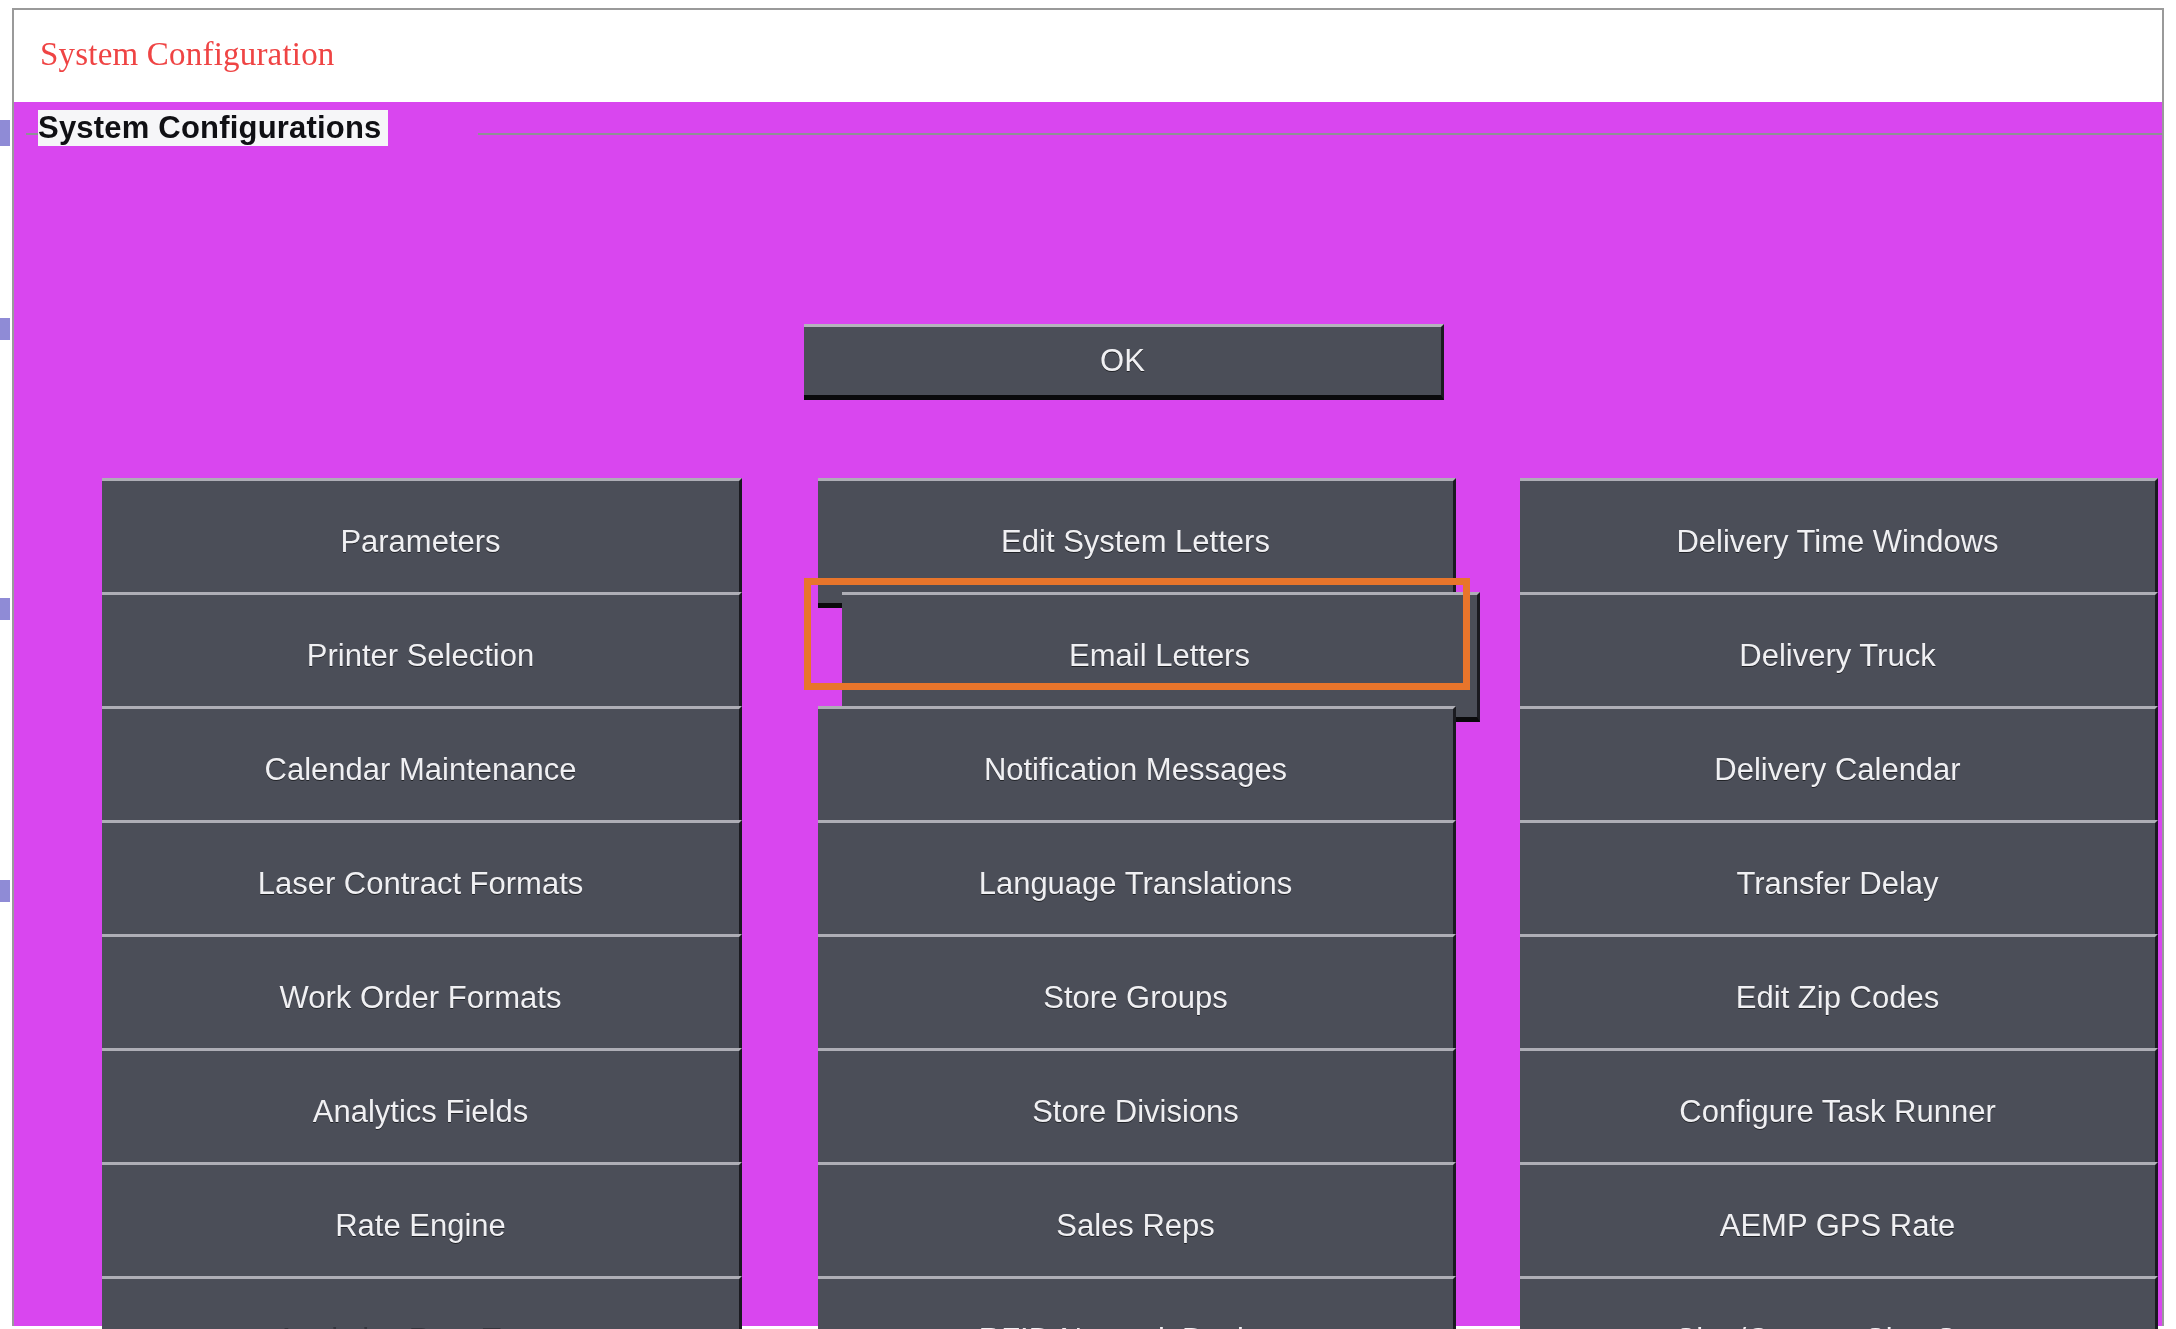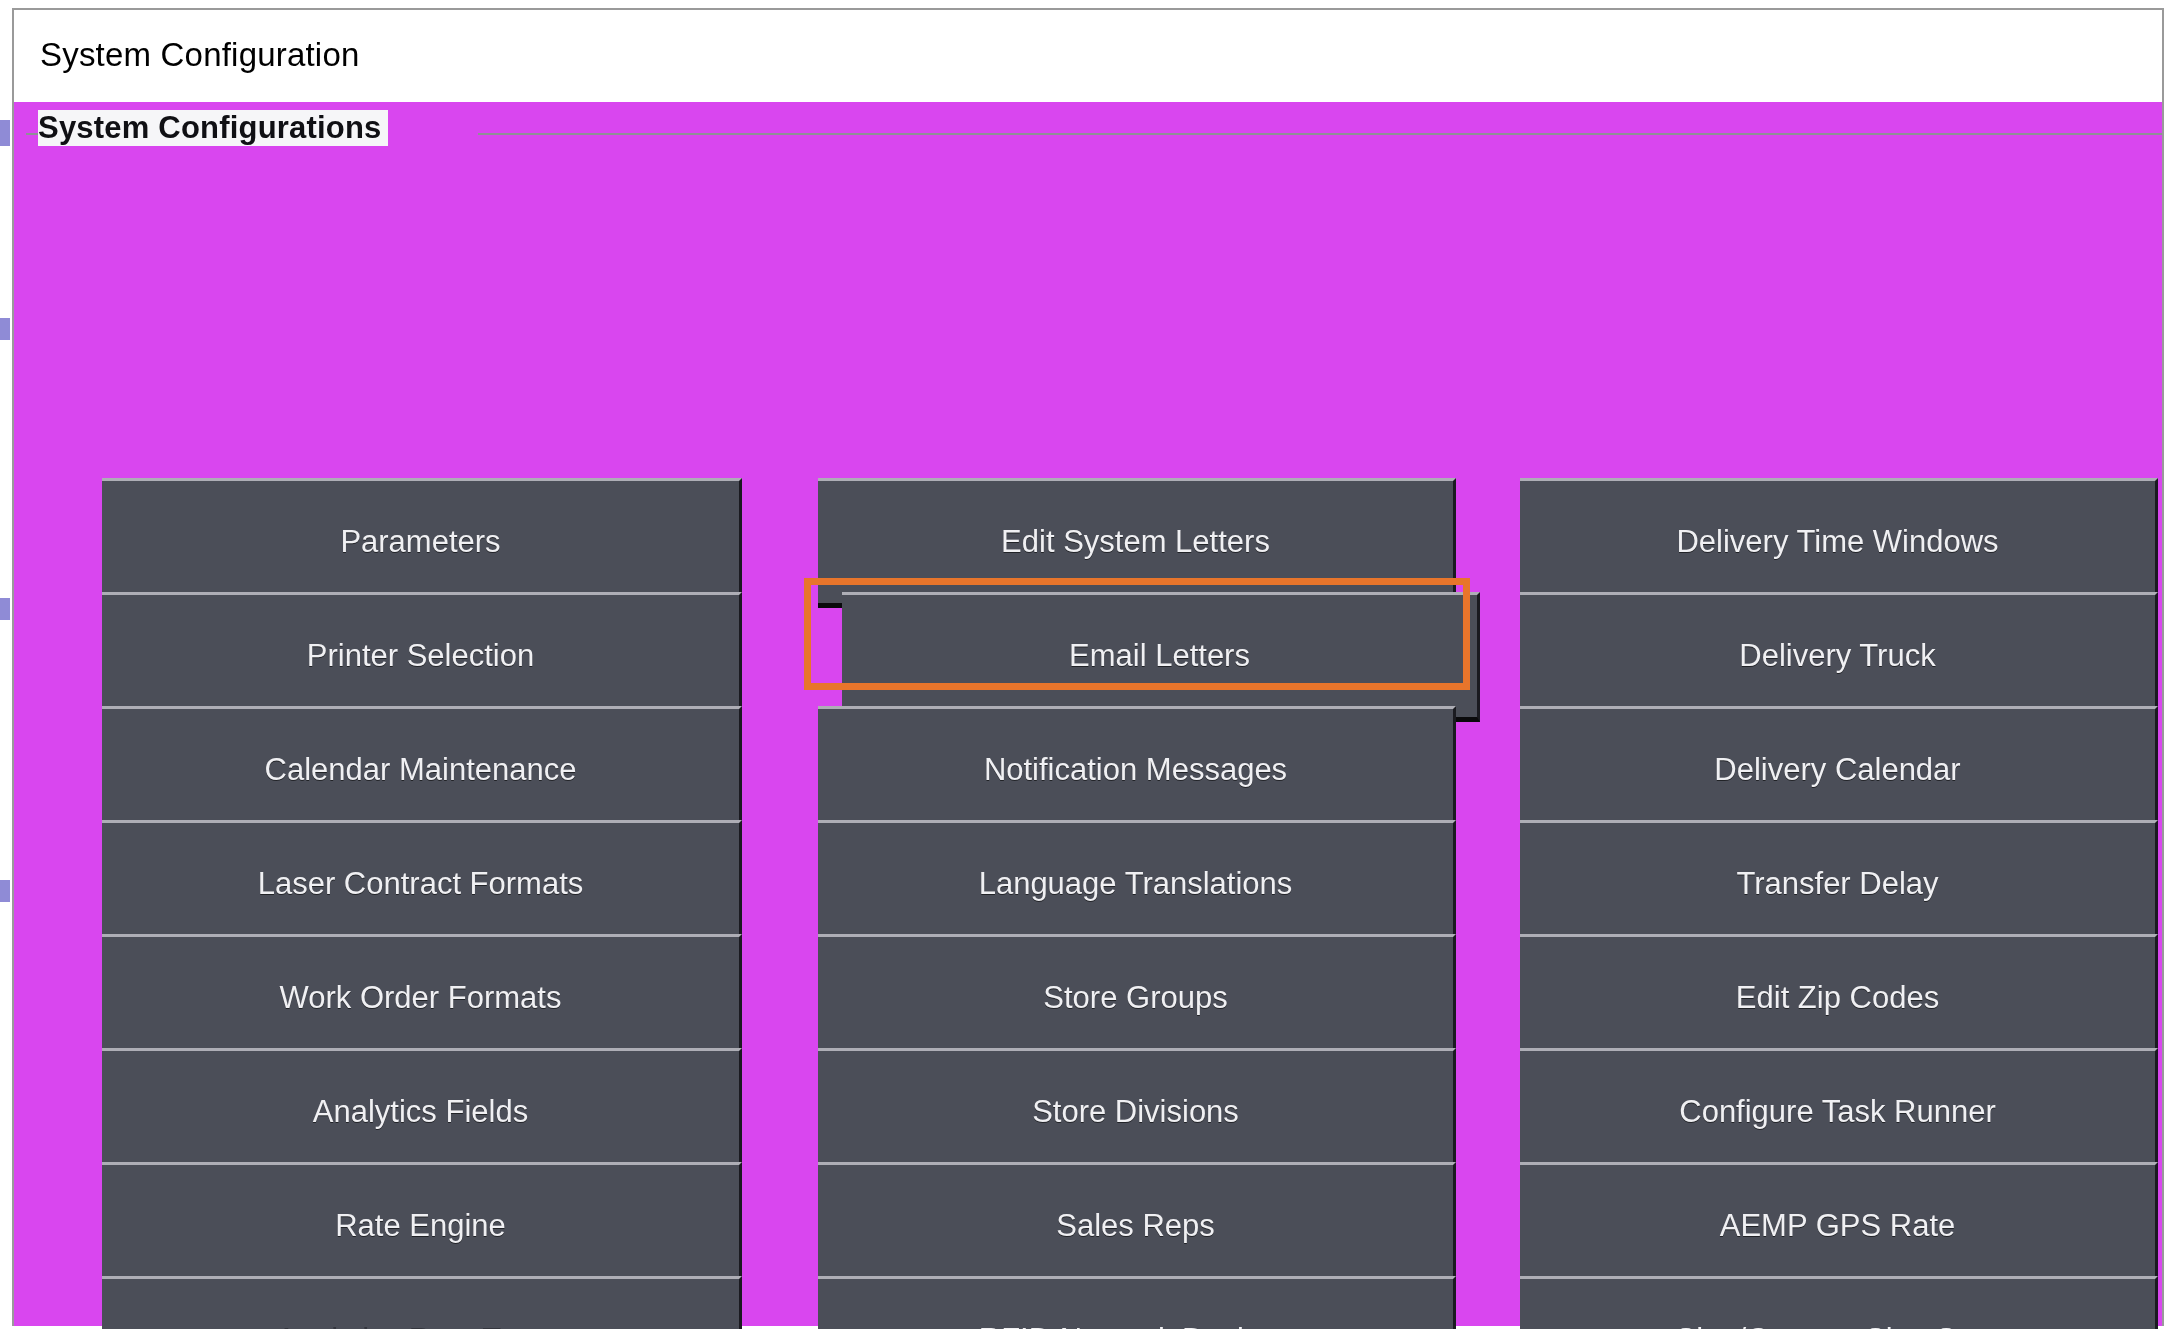--- a/index.html
+++ b/index.html
@@ -49,23 +49,24 @@
     right: 0;
     height: 92px;
     background: #ffffff;
     box-sizing: border-box;
   }
   #window-title {
     position: absolute;
     left: 26px;
     top: 26px;
     font-size: 33px;
-    color: #000000;
+    color: #ef4444;
     letter-spacing: .2px;
     white-space: nowrap;
+    font-family: Liberation Serif, serif;
   }
 
   
   #group-box {
     position: absolute;
     left: 0;
     top: 92px;
     right: 0;
     bottom: 0;
     background: #d946ef;
@@ -179,20 +180,21 @@
 
   <div id="title-bar">
     <div id="window-title">System Configuration</div>
   </div>
 
   <div id="group-box">
     <div id="group-line-left"></div>
     <div id="group-line-right"></div>
     <div id="group-title">System Configurations</div>
 
+    <button class="btn" id="ok-button">OK</button>
 
     <div class="col" id="col-1">
         <button class="btn" style="top: 0px;">Parameters</button>
         <button class="btn" style="top: 114px;">Printer Selection</button>
         <button class="btn" style="top: 228px;">Calendar Maintenance</button>
         <button class="btn" style="top: 342px;">Laser Contract Formats</button>
         <button class="btn" style="top: 456px;">Work Order Formats</button>
         <button class="btn" style="top: 570px;">Analytics Fields</button>
         <button class="btn" style="top: 684px;">Rate Engine</button>
         <button class="btn disabled" style="top: 798px;">Analytics Rate Types</button>

